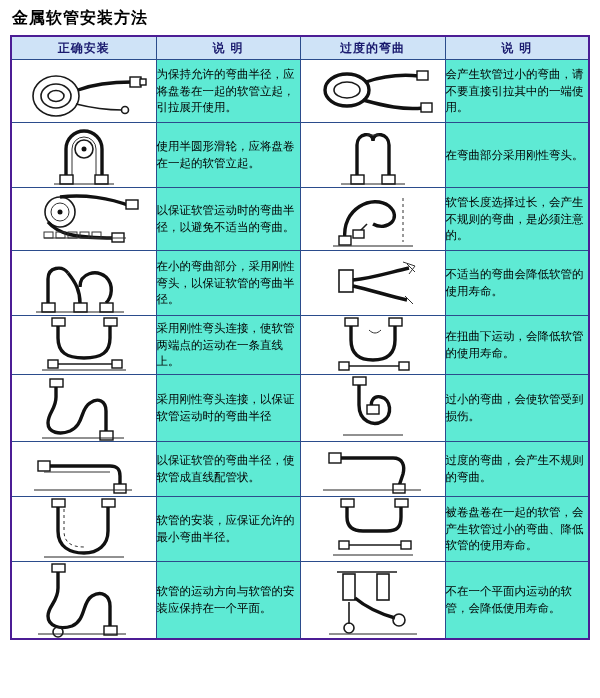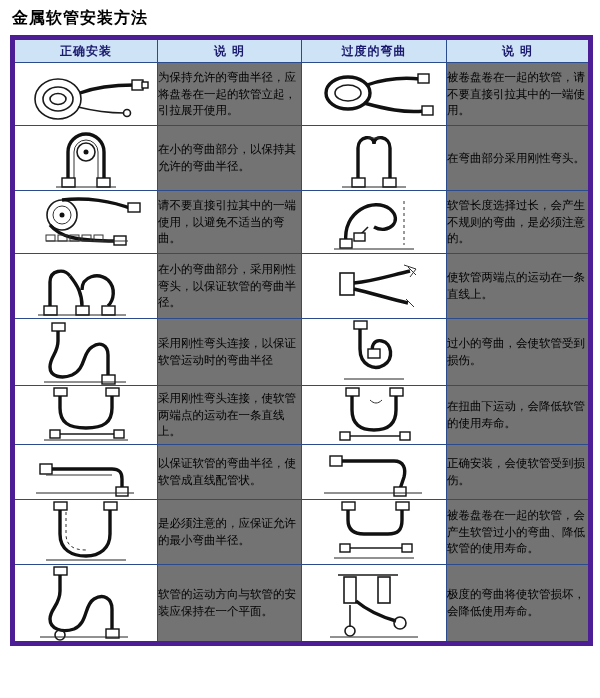--- a/index.html
+++ b/index.html
@@ -25,21 +25,21 @@
     font-size: 16px;
     font-weight: bold;
     letter-spacing: 1px;
     margin: 2px 0 6px 2px;
     color: #000;
   }
   table.matrix {
     border-collapse: collapse;
     width: 578px;
     table-layout: fixed;
-    border: 5px solid #4c1d95;
+    border: 2px solid #4c1d95;
   }
   table.matrix td, table.matrix th {
     border: 1px solid #2b4c8c;
     padding: 0;
     vertical-align: middle;
   }
   thead th {
     background: #cfe3f7;
     color: #1a1a6e;
     font-size: 12px;
@@ -48,21 +48,21 @@
     text-align: center;
     letter-spacing: 1px;
   }
   td.img-cell {
     background: #ffffff;
     text-align: center;
     vertical-align: middle;
     padding: 2px 0;
   }
   td.desc-cell {
-    background: #737373;
+    background: #5eead4;
     font-size: 11.5px;
     line-height: 1.45;
     padding: 5px 7px;
     text-align: left;
     color: #000;
   }
   col.c-img { width: 145px; }
   col.c-desc { width: 144px; }
   .svgwrap {
     display: block;
@@ -117,36 +117,36 @@
         <td class="img-cell">
           <svg class="svgwrap" width="140" height="62" viewBox="0 0 140 62">
             <ellipse cx="44" cy="30" rx="22" ry="16" class="sk-thick" stroke-width="6"></ellipse>
             <ellipse cx="44" cy="30" rx="13" ry="8" class="sk" stroke-width="4"></ellipse>
             <path d="M63 22 C80 16,96 14,116 16" class="sk-thick"></path>
             <rect x="114" y="11" width="11" height="9" class="sk-white"></rect>
             <path d="M60 40 C82 46,100 50,120 48" class="sk-thick"></path>
             <rect x="118" y="43" width="11" height="9" class="sk-white"></rect>
           </svg>
         </td>
-        <td class="desc-cell">被卷盘卷在一起的软管，请不要直接引拉其中的一端使用。</td>
+        <td class="desc-cell">会产生软管过小的弯曲，请不要直接引拉其中的一端使用。</td>
       </tr>
 
       <tr>
         <td class="img-cell">
           <svg class="svgwrap" width="140" height="64" viewBox="0 0 140 64">
             <path d="M52 58 L52 26 A18 18 0 0 1 88 26 L88 58" class="sk-thick"></path>
             <path d="M58 58 L58 26 A12 12 0 0 1 82 26 L82 58" class="sk-thin"></path>
             <circle cx="70" cy="26" r="9" class="sk" stroke-width="1.2"></circle>
             <circle cx="70" cy="26" r="2.5" class="sk-fill"></circle>
             <rect x="46" y="52" width="13" height="9" class="sk-white"></rect>
             <rect x="81" y="52" width="13" height="9" class="sk-white"></rect>
             <line x1="40" y1="61" x2="100" y2="61" class="hatch"></line>
           </svg>
         </td>
-        <td class="desc-cell">在小的弯曲部分，以保持其允许的弯曲半径。</td>
+        <td class="desc-cell">使用半圆形滑轮，应将盘卷在一起的软管立起。</td>
         <td class="img-cell">
           <svg class="svgwrap" width="140" height="64" viewBox="0 0 140 64">
             <path d="M54 58 L54 22 C54 10,70 8,70 18 C70 8,86 10,86 22 L86 58" class="sk-thick"></path>
             <rect x="48" y="52" width="13" height="9" class="sk-white"></rect>
             <rect x="79" y="52" width="13" height="9" class="sk-white"></rect>
             <line x1="38" y1="61" x2="102" y2="61" class="hatch"></line>
             <line x1="64" y1="12" x2="76" y2="12" class="sk-thin"></line>
           </svg>
         </td>
         <td class="desc-cell">在弯曲部分采用刚性弯头。</td>
@@ -165,21 +165,21 @@
             <path d="M30 50 L112 50" class="sk-thin"></path>
             <g class="sk-thin">
               <rect x="30" y="44" width="9" height="6"></rect>
                 <rect x="42" y="44" width="9" height="6"></rect>
               <rect x="54" y="44" width="9" height="6"></rect>
                 <rect x="66" y="44" width="9" height="6"></rect>
               <rect x="78" y="44" width="9" height="6"></rect>
             </g>
           </svg>
         </td>
-        <td class="desc-cell">请不要直接引拉其中的一端使用，以避免不适当的弯曲。</td>
+        <td class="desc-cell">以保证软管运动时的弯曲半径，以避免不适当的弯曲。</td>
         <td class="img-cell">
           <svg class="svgwrap" width="140" height="62" viewBox="0 0 140 62">
             <path d="M42 52 C38 20,70 6,86 18 C100 30,84 44,70 36" class="sk-thick"></path>
             <rect x="36" y="48" width="12" height="9" class="sk-white"></rect>
             <path d="M64 36 L56 44" class="sk" stroke-width="2"></path>
             <rect x="50" y="42" width="11" height="8" class="sk-white"></rect>
             <line x1="100" y1="10" x2="100" y2="54" class="sk-thin" stroke-dasharray="3,3"></line>
             <line x1="30" y1="58" x2="110" y2="58" class="hatch"></line>
           </svg>
         </td>
@@ -203,42 +203,21 @@
         <td class="img-cell">
           <svg class="svgwrap" width="140" height="62" viewBox="0 0 140 62">
             <rect x="36" y="18" width="14" height="22" class="sk" stroke-width="2"></rect>
             <path d="M50 28 C70 26,88 20,106 16" class="sk-thick"></path>
             <path d="M50 34 C68 38,86 44,104 48" class="sk-thick"></path>
             <line x1="104" y1="12" x2="112" y2="20" class="sk-thin"></line>
             <line x1="102" y1="44" x2="110" y2="52" class="sk-thin"></line>
             <path d="M100 10 L112 14 L106 22" class="sk-thin"></path>
           </svg>
         </td>
-        <td class="desc-cell">使软管两端点的运动在一条直线上。</td>
-      </tr>
-
-      <tr>
-        <td class="img-cell">
-          <svg class="svgwrap" width="140" height="66" viewBox="0 0 140 66">
-            <path d="M42 8 L42 22 C42 34,34 38,34 48 C34 58,46 60,56 56 C70 50,66 34,76 28 C84 22,92 26,92 36 L92 60" class="sk-thick"></path>
-            <rect x="36" y="4" width="13" height="8" class="sk-white"></rect>
-            <rect x="86" y="56" width="13" height="9" class="sk-white"></rect>
-            <line x1="28" y1="63" x2="110" y2="63" class="hatch"></line>
-          </svg>
-        </td>
-        <td class="desc-cell">采用刚性弯头连接，以保证软管运动时的弯曲半径</td>
-        <td class="img-cell">
-          <svg class="svgwrap" width="140" height="66" viewBox="0 0 140 66">
-            <path d="M56 6 L56 30 C56 46,70 52,80 46 C90 40,88 24,78 22 C70 20,66 28,70 34" class="sk-thick"></path>
-            <rect x="50" y="2" width="13" height="8" class="sk-white"></rect>
-            <rect x="64" y="30" width="12" height="9" class="sk-white"></rect>
-            <line x1="40" y1="60" x2="100" y2="60" class="hatch"></line>
-          </svg>
-        </td>
-        <td class="desc-cell">过小的弯曲，会使软管受到损伤。</td>
+        <td class="desc-cell">不适当的弯曲会降低软管的使用寿命。</td>
       </tr>
 
       <tr>
         <td class="img-cell">
           <svg class="svgwrap" width="140" height="58" viewBox="0 0 140 58">
             <path d="M44 6 L44 22 C44 36,52 42,70 42 C88 42,96 36,96 22 L96 6" class="sk-thick"></path>
             <rect x="38" y="2" width="13" height="8" class="sk-white"></rect>
             <rect x="90" y="2" width="13" height="8" class="sk-white"></rect>
             <path d="M40 48 L100 48" class="sk" stroke-width="2"></path>
             <rect x="34" y="44" width="10" height="8" class="sk-white"></rect>
@@ -256,51 +235,72 @@
             <rect x="36" y="46" width="10" height="8" class="sk-white"></rect>
             <rect x="96" y="46" width="10" height="8" class="sk-white"></rect>
             <path d="M66 14 C70 18,74 18,78 14" class="sk-thin"></path>
           </svg>
         </td>
         <td class="desc-cell">在扭曲下运动，会降低软管的使用寿命。</td>
       </tr>
 
       <tr>
         <td class="img-cell">
+          <svg class="svgwrap" width="140" height="66" viewBox="0 0 140 66">
+            <path d="M42 8 L42 22 C42 34,34 38,34 48 C34 58,46 60,56 56 C70 50,66 34,76 28 C84 22,92 26,92 36 L92 60" class="sk-thick"></path>
+            <rect x="36" y="4" width="13" height="8" class="sk-white"></rect>
+            <rect x="86" y="56" width="13" height="9" class="sk-white"></rect>
+            <line x1="28" y1="63" x2="110" y2="63" class="hatch"></line>
+          </svg>
+        </td>
+        <td class="desc-cell">采用刚性弯头连接，以保证软管运动时的弯曲半径</td>
+        <td class="img-cell">
+          <svg class="svgwrap" width="140" height="66" viewBox="0 0 140 66">
+            <path d="M56 6 L56 30 C56 46,70 52,80 46 C90 40,88 24,78 22 C70 20,66 28,70 34" class="sk-thick"></path>
+            <rect x="50" y="2" width="13" height="8" class="sk-white"></rect>
+            <rect x="64" y="30" width="12" height="9" class="sk-white"></rect>
+            <line x1="40" y1="60" x2="100" y2="60" class="hatch"></line>
+          </svg>
+        </td>
+        <td class="desc-cell">过小的弯曲，会使软管受到损伤。</td>
+      </tr>
+
+      <tr>
+        <td class="img-cell">
           <svg class="svgwrap" width="140" height="54" viewBox="0 0 140 54">
             <path d="M30 24 L96 24 C104 24,106 28,106 34 L106 44" class="sk-thick"></path>
             <rect x="24" y="19" width="12" height="10" class="sk-white"></rect>
             <rect x="100" y="42" width="12" height="9" class="sk-white"></rect>
             <line x1="30" y1="30" x2="96" y2="30" class="sk-thin"></line>
             <line x1="20" y1="48" x2="118" y2="48" class="hatch"></line>
           </svg>
         </td>
         <td class="desc-cell">以保证软管的弯曲半径，使软管成直线配管状。</td>
         <td class="img-cell">
           <svg class="svgwrap" width="140" height="54" viewBox="0 0 140 54">
             <path d="M32 16 L90 16 C100 16,102 24,100 32 L96 44" class="sk-thick"></path>
             <rect x="26" y="11" width="12" height="10" class="sk-white"></rect>
             <rect x="90" y="42" width="12" height="9" class="sk-white"></rect>
             <line x1="20" y1="48" x2="118" y2="48" class="hatch"></line>
           </svg>
         </td>
-        <td class="desc-cell">正确安装，会使软管受到损伤。</td>
+        <td class="desc-cell">过度的弯曲，会产生不规则的弯曲。</td>
       </tr>
 
       <tr>
         <td class="img-cell">
           <svg class="svgwrap" width="140" height="64" viewBox="0 0 140 64">
             <path d="M44 6 L44 34 C44 50,56 56,70 56 C84 56,94 48,94 34 L94 6" class="sk-thick"></path>
             <rect x="38" y="2" width="13" height="8" class="sk-white"></rect>
             <rect x="88" y="2" width="13" height="8" class="sk-white"></rect>
             <path d="M50 12 L50 34 C50 46,58 50,70 50" class="sk-thin" stroke-dasharray="3,3"></path>
             <line x1="30" y1="60" x2="110" y2="60" class="hatch"></line>
           </svg>
         </td>
-        <td class="desc-cell">是必须注意的，应保证允许的最小弯曲半径。</td>
+        <td class="desc-cell">软管的安装，应保证允许的最小弯曲半径。</td>
         <td class="img-cell">
           <svg class="svgwrap" width="140" height="64" viewBox="0 0 140 64">
             <path d="M44 6 L44 20 C44 30,50 34,60 34 L84 34 C94 34,98 30,98 20 L98 6" class="sk-thick"></path>
             <rect x="38" y="2" width="13" height="8" class="sk-white"></rect>
             <rect x="92" y="2" width="13" height="8" class="sk-white"></rect>
             <path d="M42 48 L100 48" class="sk" stroke-width="2"></path>
             <rect x="36" y="44" width="10" height="8" class="sk-white"></rect>
             <rect x="98" y="44" width="10" height="8" class="sk-white"></rect>
             <line x1="30" y1="58" x2="110" y2="58" class="hatch"></line>
           </svg>
@@ -324,18 +324,18 @@
             <rect x="40" y="12" width="12" height="26" class="sk" stroke-width="2"></rect>
             <rect x="74" y="12" width="12" height="26" class="sk" stroke-width="2"></rect>
             <line x1="34" y1="10" x2="94" y2="10" class="sk" stroke-width="2"></line>
             <path d="M52 36 C64 46,78 52,92 56" class="sk-thick"></path>
             <circle cx="96" cy="58" r="6" class="sk" stroke-width="1.6"></circle>
             <path d="M46 40 L46 62" class="sk" stroke-width="2"></path>
             <circle cx="46" cy="66" r="5" class="sk" stroke-width="1.6"></circle>
             <line x1="26" y1="72" x2="114" y2="72" class="hatch"></line>
           </svg>
         </td>
-        <td class="desc-cell">极度的弯曲将使软管损坏，会降低使用寿命。</td>
+        <td class="desc-cell">不在一个平面内运动的软管，会降低使用寿命。</td>
       </tr>
 
     </tbody>
   </table>
 </div>
 
 </body></html>

